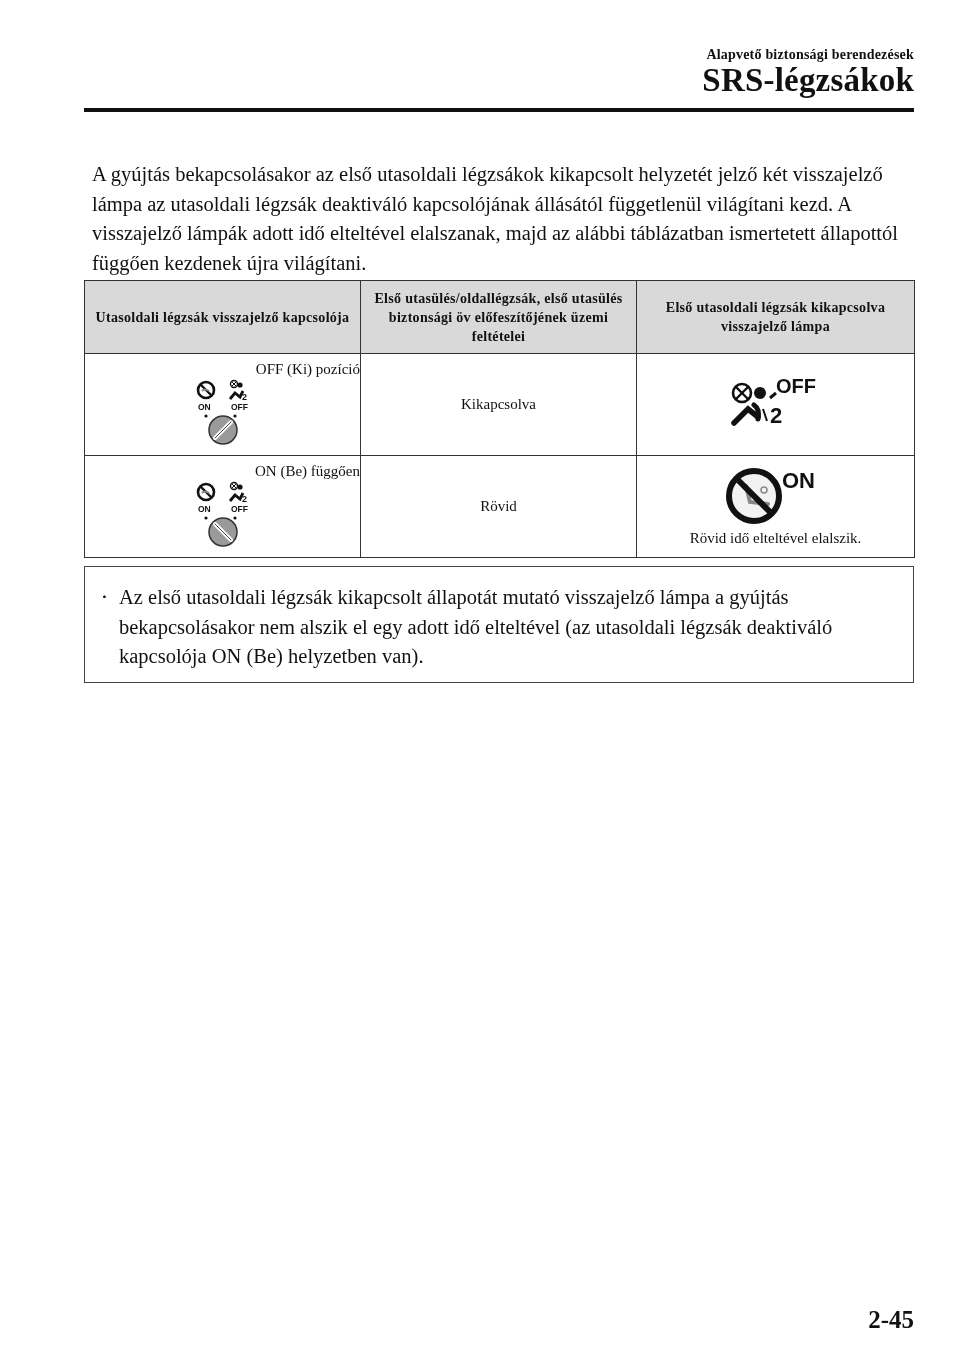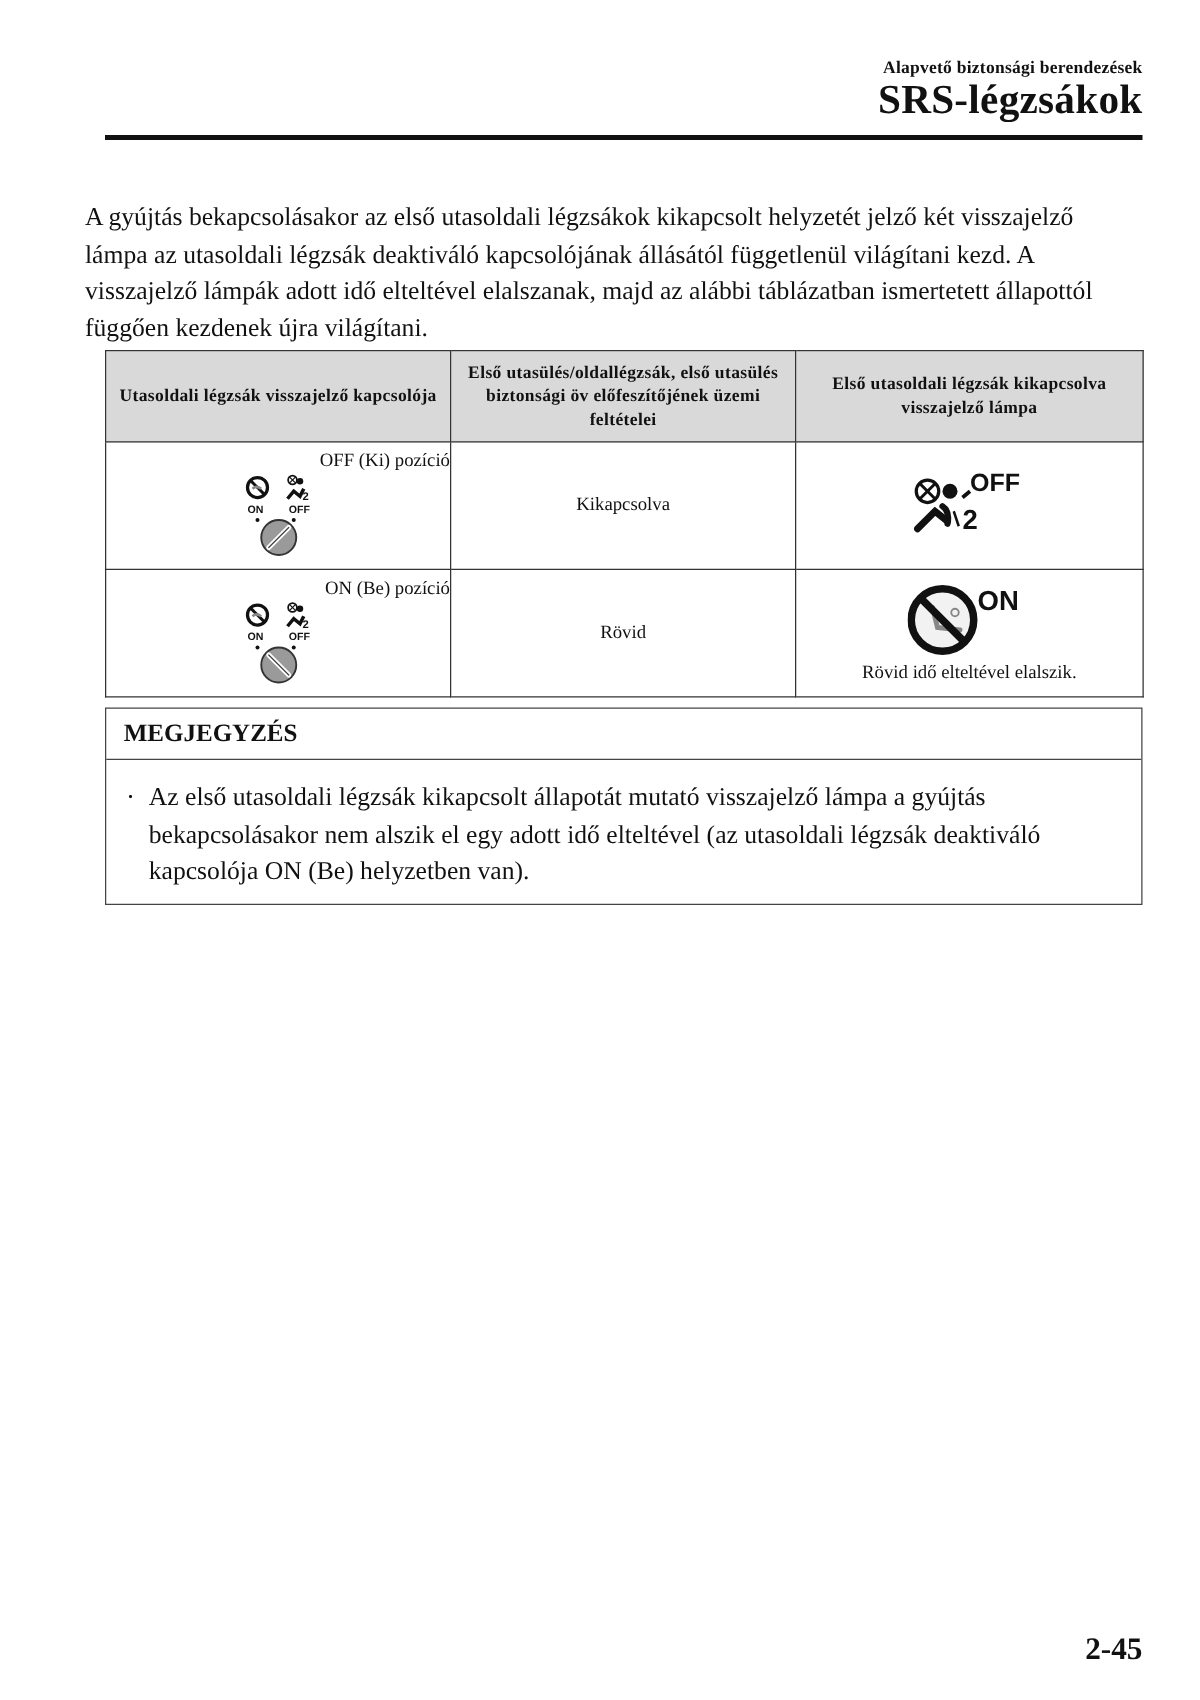--- a/index.html
+++ b/index.html
@@ -12,21 +12,21 @@
     font-weight: bold; font-size: 14px; letter-spacing: 0.2px;
   }
   .header-title {
     position: absolute; right: 46px; top: 62px; text-align: right;
     font-weight: bold; font-size: 33px; letter-spacing: 0.2px;
   }
   .header-rule {
     position: absolute; left: 84px; top: 108px; width: 830px; height: 4px; background: #111;
   }
   .intro {
-    position: absolute; left: 68px; top: 160px; width: 830px;
+    position: absolute; left: 92px; top: 160px; width: 830px;
     font-size: 20.5px; line-height: 29.5px;
   }
   table.status-table {
     position: absolute; left: 84px; top: 280px; width: 830px;
     border-collapse: collapse; table-layout: fixed;
   }
   .status-table th, .status-table td {
     border: 1.5px solid #333; text-align: center; vertical-align: middle;
   }
   .status-table th {
@@ -123,21 +123,21 @@
             <line x1="44" y1="21" x2="50" y2="16" stroke="#111" stroke-width="3"></line>
             <text x="50" y="16" font-family="Liberation Sans, sans-serif" font-weight="bold" font-size="20" fill="#111">OFF</text>
             <text x="44" y="46" font-family="Liberation Sans, sans-serif" font-weight="bold" font-size="22" fill="#111">2</text>
           </svg>
         </div>
       </td>
     </tr>
 
     <tr>
       <td class="pos-cell">
-        <span class="pos-label">ON (Be) pozíció</span>
+        <span class="pos-label">ON (Be) függően</span>
         <svg class="switch-graphic" width="90" height="68" viewBox="0 0 90 68">
           <circle cx="28" cy="12" r="8" fill="none" stroke="#111" stroke-width="2.6"></circle>
           <line x1="22.5" y1="6.5" x2="33.5" y2="17.5" stroke="#111" stroke-width="2.4"></line>
           <path d="M24 13 q3 -3 7 0" stroke="#888" stroke-width="2" fill="none"></path>
           <text x="20" y="32" font-family="Liberation Sans, sans-serif" font-weight="bold" font-size="8.5" fill="#111">ON</text>
           <circle cx="56" cy="6" r="3.5" fill="none" stroke="#111" stroke-width="1.4"></circle>
           <line x1="53.5" y1="3.5" x2="58.5" y2="8.5" stroke="#111" stroke-width="1"></line>
           <line x1="58.5" y1="3.5" x2="53.5" y2="8.5" stroke="#111" stroke-width="1"></line>
           <circle cx="62" cy="7" r="2.6" fill="#111"></circle>
           <path d="M52 21 l5 -6 l5 4 l3 -6" stroke="#111" stroke-width="2.8" fill="none"></path>
@@ -161,21 +161,20 @@
             <text x="56" y="22" font-family="Liberation Sans, sans-serif" font-weight="bold" font-size="22" fill="#111">ON</text>
           </svg>
           <span class="lamp-caption">Rövid idő elteltével elalszik.</span>
         </div>
       </td>
     </tr>
   </tbody>
 </table>
 
 <div class="note-box">
-  <div class="note-title">MEGJEGYZÉS</div>
   <div class="note-body">
     <ul class="note-list">
       <li>
         <span class="bullet">·</span>
       </li>
       <li>
         <span class="bullet">·</span>
         <span>Az első utasoldali légzsák kikapcsolt állapotát mutató visszajelző lámpa a gyújtás bekapcsolásakor nem alszik el egy adott idő elteltével (az utasoldali légzsák deaktiváló kapcsolója ON (Be) helyzetben van).</span>
       </li>
     </ul>

